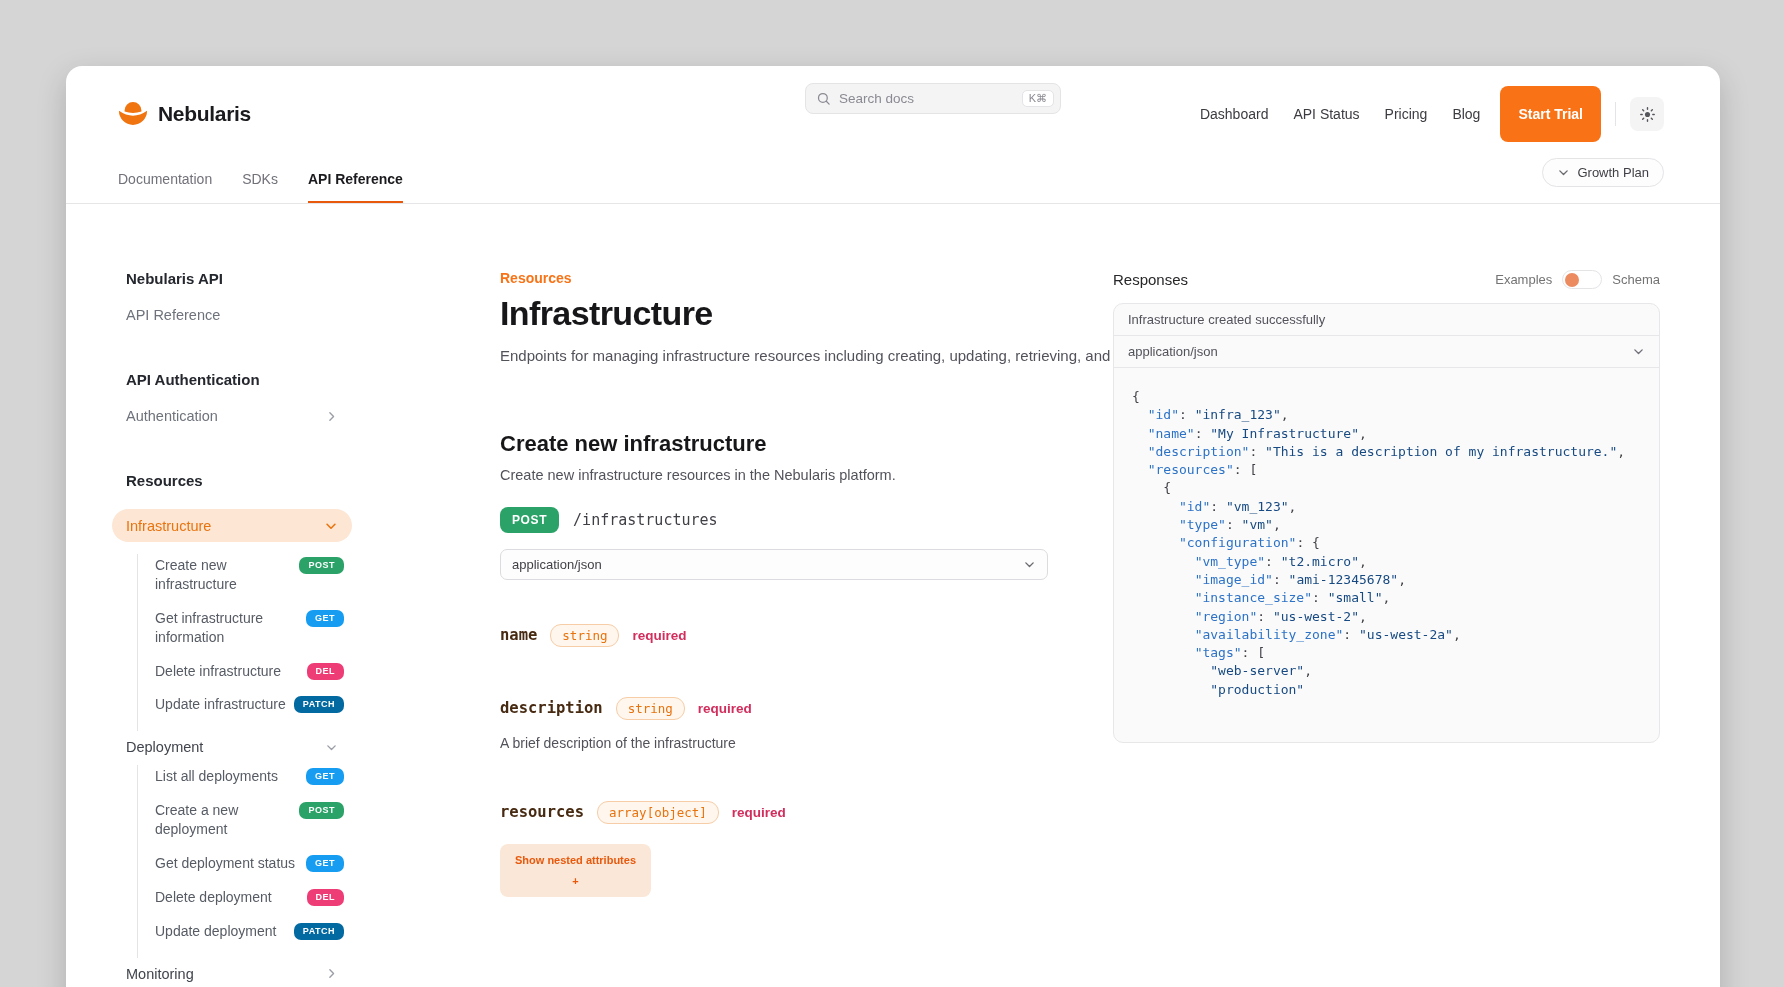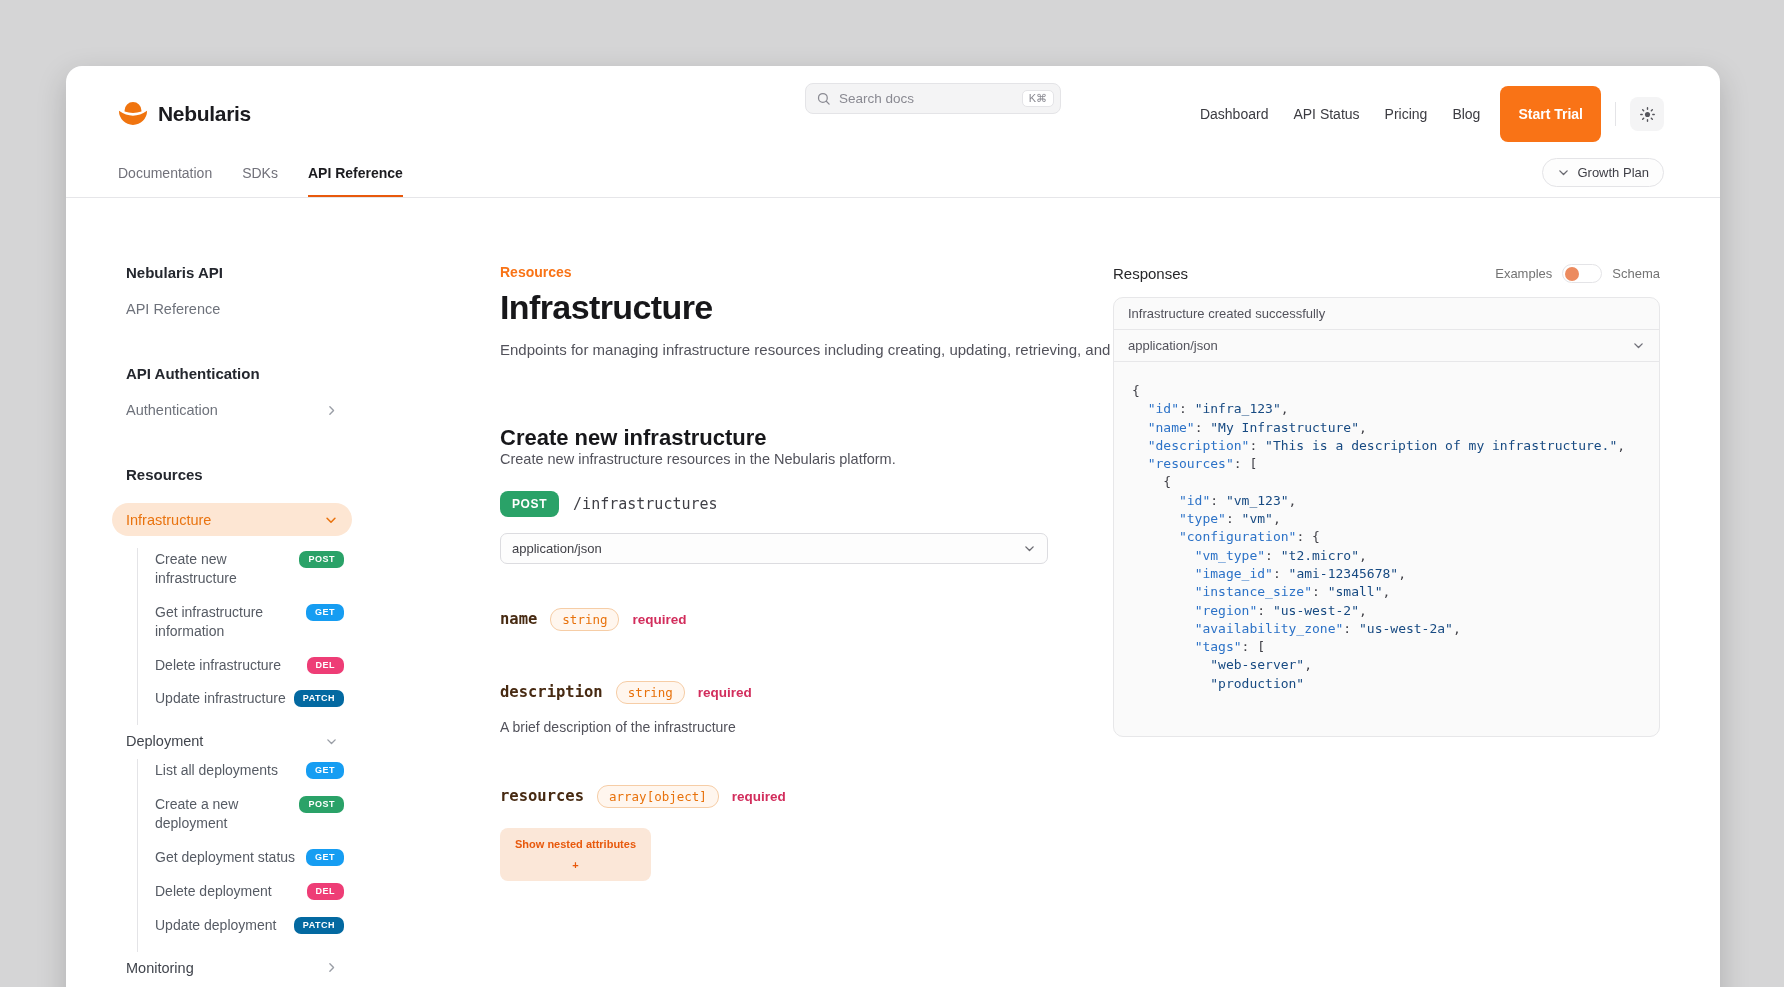--- a/index.html
+++ b/index.html
@@ -31,21 +31,21 @@
   .theme-btn { width:34px; height:34px; border:none; border-radius:8px; background:#f4f4f5;
          display:flex; align-items:center; justify-content:center; cursor:pointer; }
 
   
   .tabrow { display:flex; justify-content:space-between; align-items:flex-end;
             border-bottom:1px solid #e6e6e9; padding:6px 56px 0 52px; }
   .tabs { display:flex; gap:30px; }
   .tab { font-size:14px; color:#71717a; padding-bottom:14px; cursor:pointer; border-bottom:2.5px solid transparent; }
   .tab.active { color:#1b1b1f; font-weight:700; border-bottom-color:#e8590c; }
   .plan-pill { display:flex; align-items:center; gap:7px; border:1px solid #e4e4e7; background:#fdfdfd;
-            border-radius:16px; padding:6px 14px; font-size:13px; color:#3f3f46; margin-bottom:10px;
+            border-radius:16px; padding:6px 14px; font-size:13px; color:#3f3f46; margin-bottom:16px;
             cursor:pointer; font-family:"Liberation Sans",sans-serif; }
   .plan-pill svg { color:#6b6b72; }
 
   
   .content { display:flex; padding:66px 60px 0 46px; }
   .sidebar { width:240px; flex-shrink:0; }
   .main { display:flex; padding-left:148px; }
   .main-left { width:548px; flex-shrink:0; }
   .main-right { width:547px; flex-shrink:0; margin-left:65px; }
 
@@ -68,21 +68,21 @@
   .badge.del  { background:#ee3d76; } .badge.patch { background:#0369a1;text-align:center; }
   .sb-group { display:flex; justify-content:space-between; align-items:center; padding:0 14px;
               font-size:14.5px; color:#40444c; margin:4px 0 10px 0; cursor:pointer; }
   .sb-group svg { color:#9a9ea6; }
 
   
   .eyebrow { font-size:14px; font-weight:700; color:#f97316; }
   h1.page-title { font-size:34px; font-weight:700; color:#17171a; letter-spacing:-.6px; margin-top:8px; }
   .page-desc { font-size:15px; color:#52525b; margin-top:12px; line-height:1.45; width:900px; }
   h2.op-title { font-size:22px; font-weight:700; color:#17171a; margin-top:64px; }
-  .op-sub { font-size:14.5px; color:#52525b; }
+  .op-sub { font-size:14.5px; color:#52525b; margin-top:10px; }
   .endpoint-line { display:flex; align-items:center; margin-top:24px; gap:14px; }
   .method-big { background:#2aa268; color:#fff; font-weight:700; font-size:12px; letter-spacing:.6px;
                 border-radius:8px; padding:6px 12px; }
   .endpoint-path { font-family:"DejaVu Sans Mono", monospace; font-size:15px; color:#3f3f46; }
   .req-tabs { display:flex; gap:30px; border-bottom:1px solid #e6e6e9; margin-top:42px; }
   .req-tab { font-size:15px; color:#6b7280; padding-bottom:11px; cursor:pointer; border-bottom:2.5px solid transparent; margin-bottom:-1px; }
   .req-tab.active { color:#27272a; font-weight:700; border-bottom-color:#e8590c; }
   .select { margin-top:16px; height:31px; border:1px solid #dcdce0; border-radius:7px; background:#fdfdfd;
             display:flex; align-items:center; justify-content:space-between; padding:0 11px;
             font-size:13px; color:#3f3f46; cursor:pointer; }

